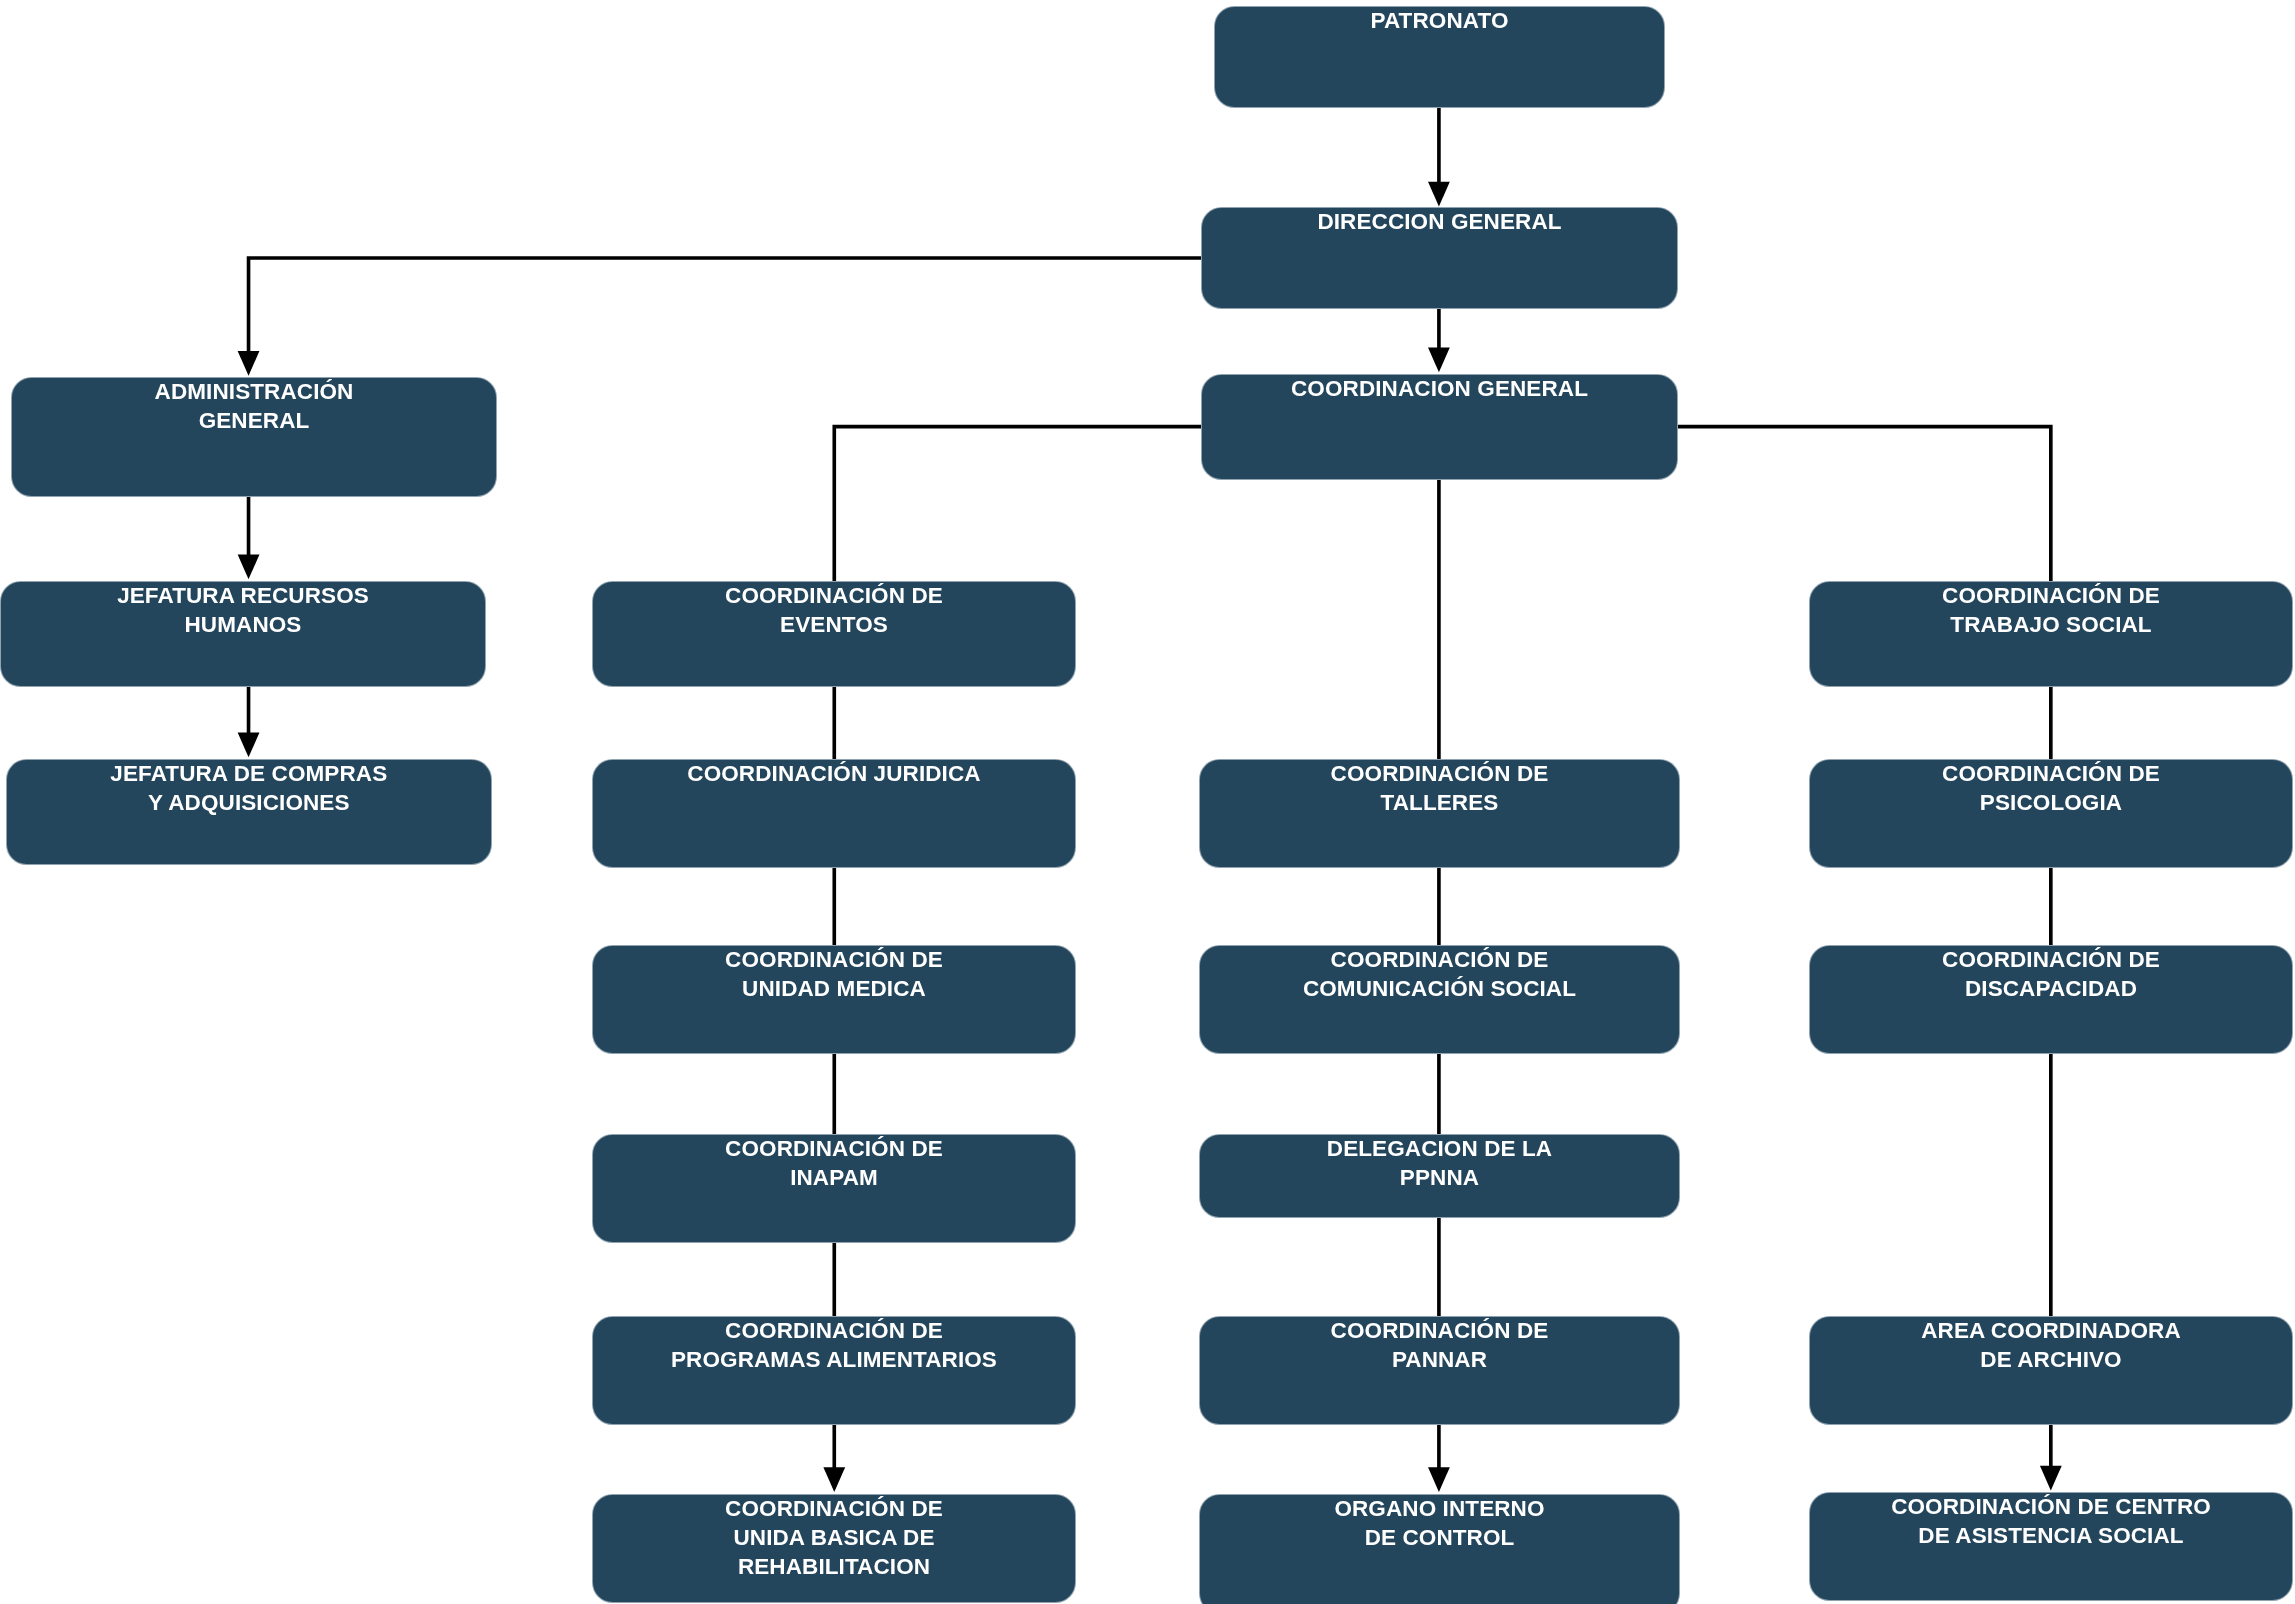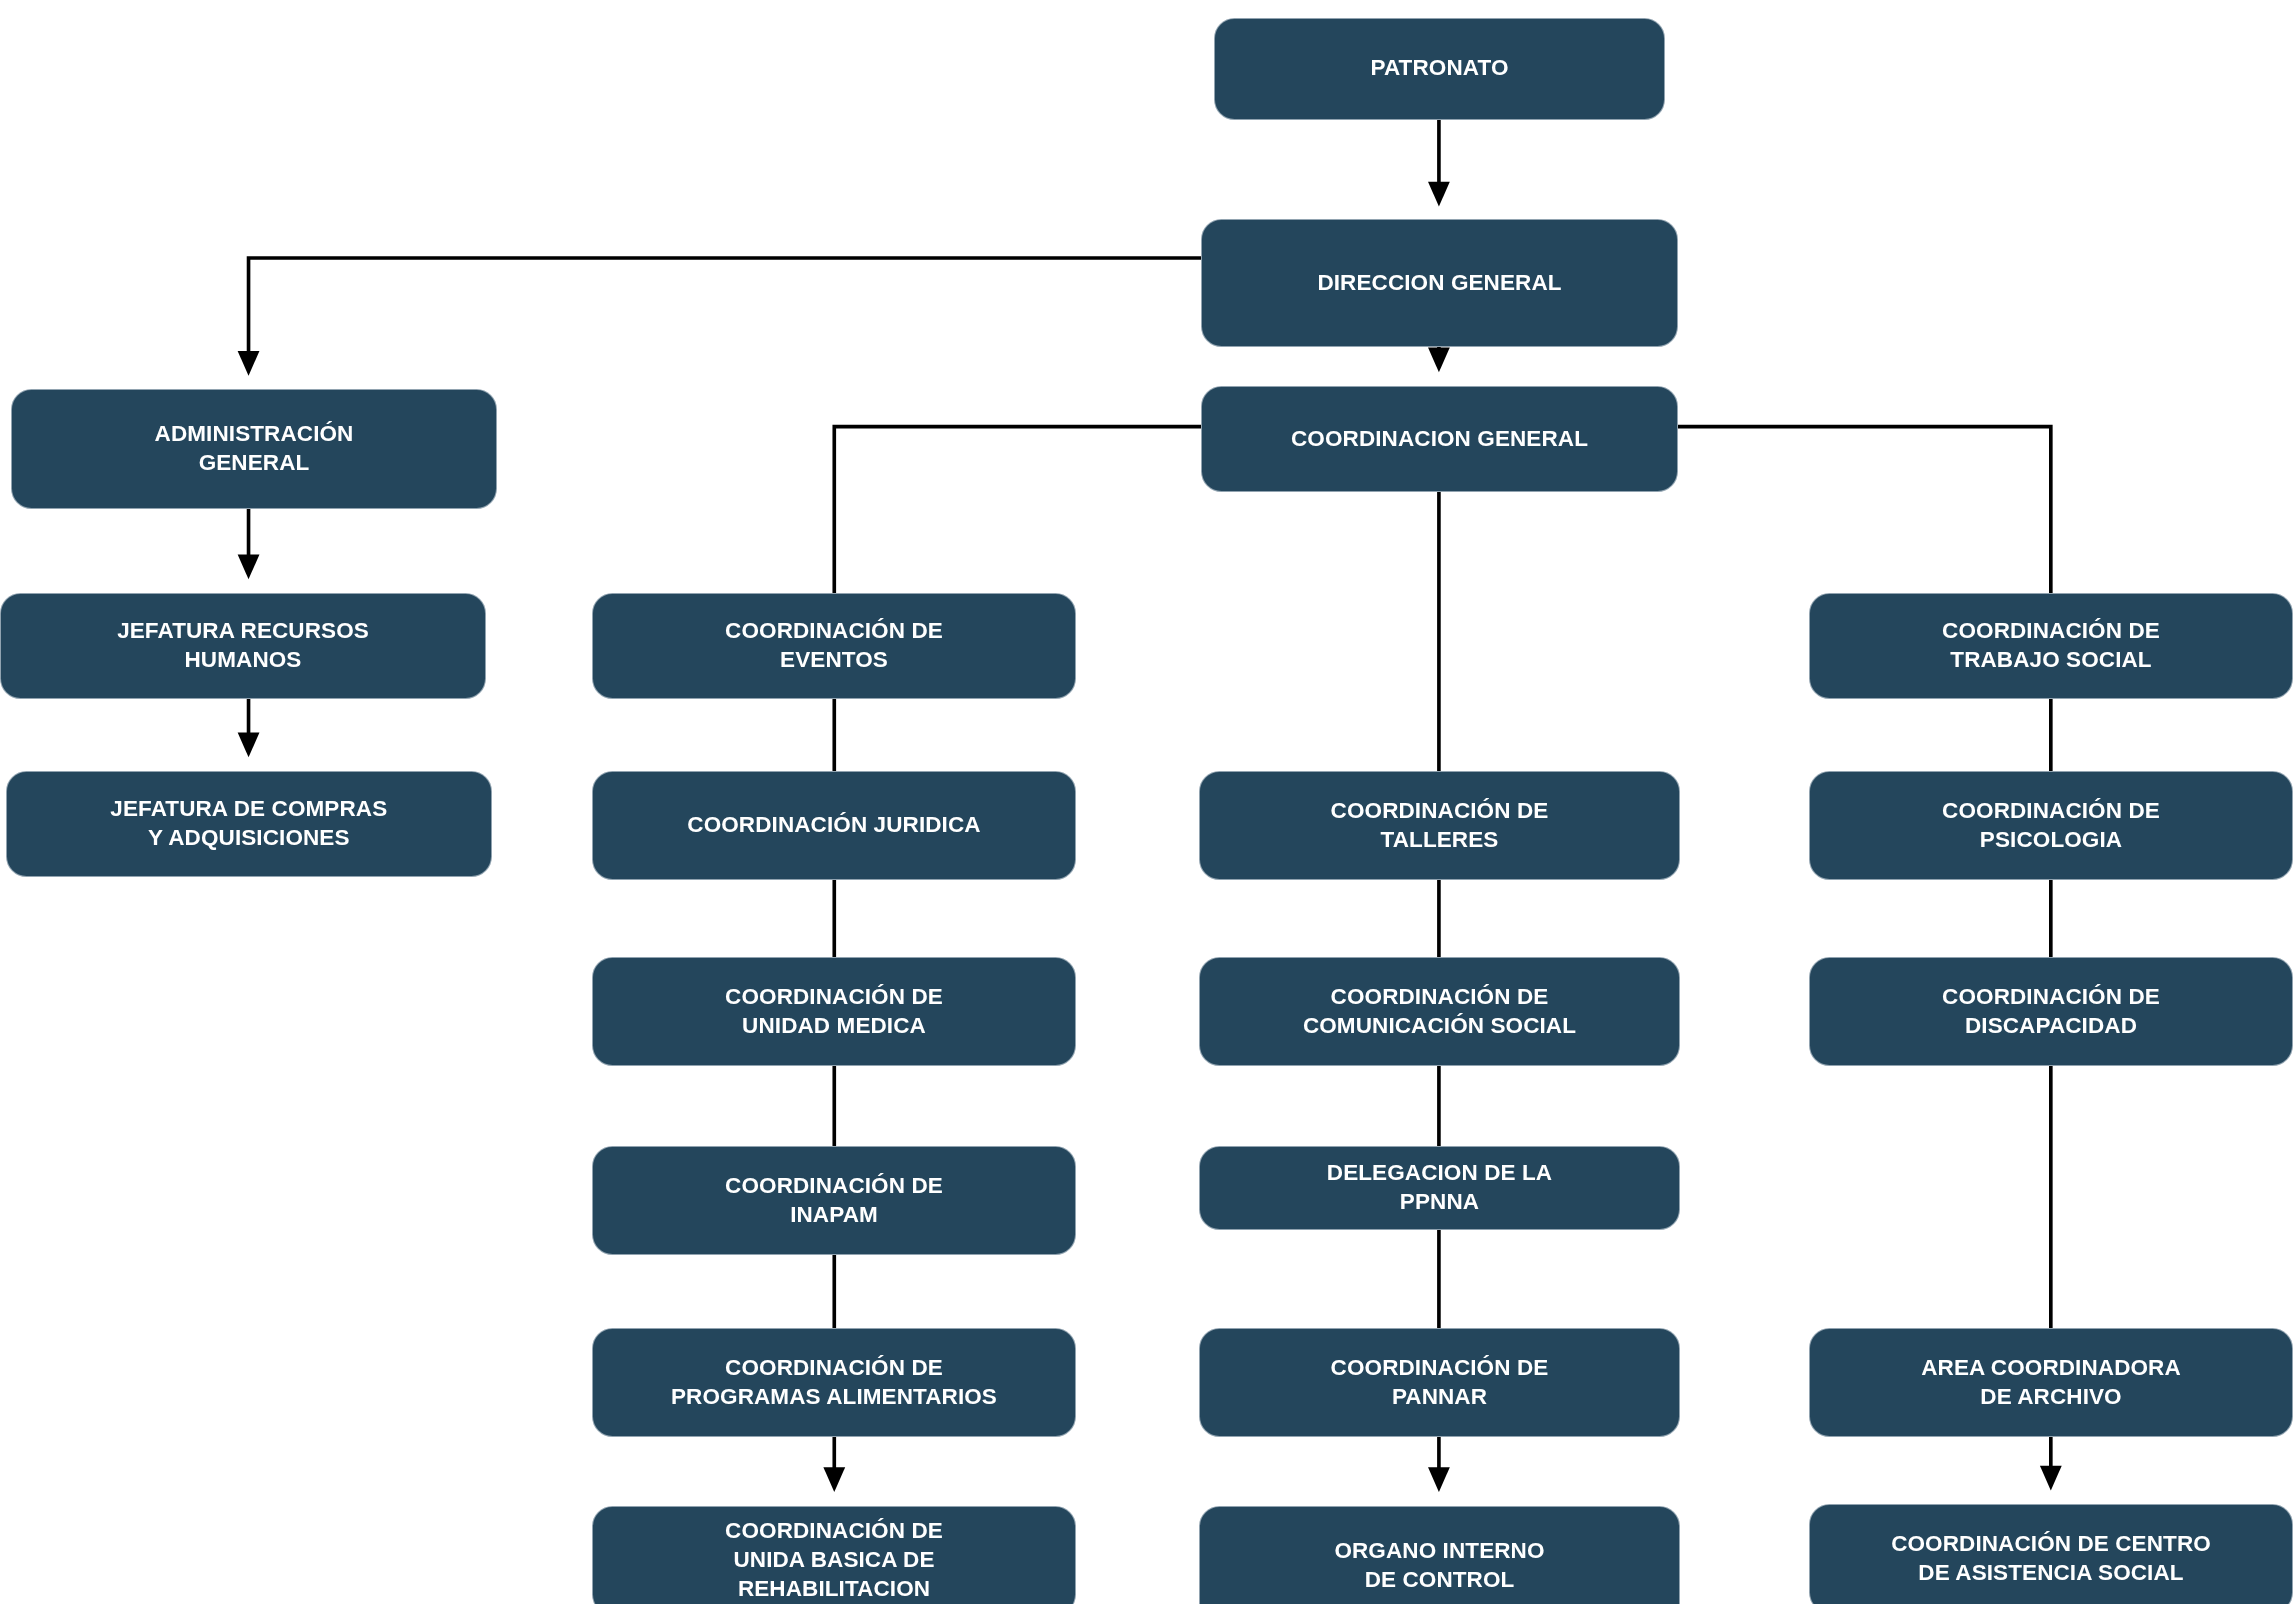--- a/index.html
+++ b/index.html
@@ -31,24 +31,23 @@
     stroke: none;
   }
   .node {
     position: absolute;
     z-index: 1;
     box-sizing: border-box;
     background: var(--node-fill, #24465C);
     border: 1.5px solid rgba(235, 240, 245, 0.55);
     border-radius: 20.4px;
     display: flex;
-    align-items: center;
+    align-items: flex-start;
     justify-content: center;
     text-align: center;
-    margin-top: 12px;
   }
   .node-label {
     color: var(--node-text, #ffffff);
     font-weight: 700;
     font-size: 22.5px;
     line-height: 1.28;
     letter-spacing: 0.1px;
     white-space: pre-line;
     padding: 0 10.2px;
   }
@@ -82,21 +81,21 @@
     <polygon points="1965,2019 1995,2019 1980,2053"></polygon>
 
     <path d="M1980 587 H2822 V2019"></path>
     <polygon points="2807,2017 2837,2017 2822,2051"></polygon>
   </svg>
 
   <div class="node" style="left:1214px;top:5.8px;width:451px;height:102px">
     <span class="node-label">PATRONATO</span>
   </div>
 
-  <div class="node" style="left:1201px;top:207px;width:477px;height:128px">
+  <div class="node" style="left:1201px;top:207px;width:477px;height:102px">
     <span class="node-label">DIRECCION GENERAL</span>
   </div>
 
   <div class="node" style="left:11px;top:377px;width:486px;height:120px">
     <span class="node-label">ADMINISTRACIÓN
 GENERAL</span>
   </div>
 
   <div class="node" style="left:1201px;top:374px;width:477px;height:106px">
     <span class="node-label">COORDINACION GENERAL</span>

